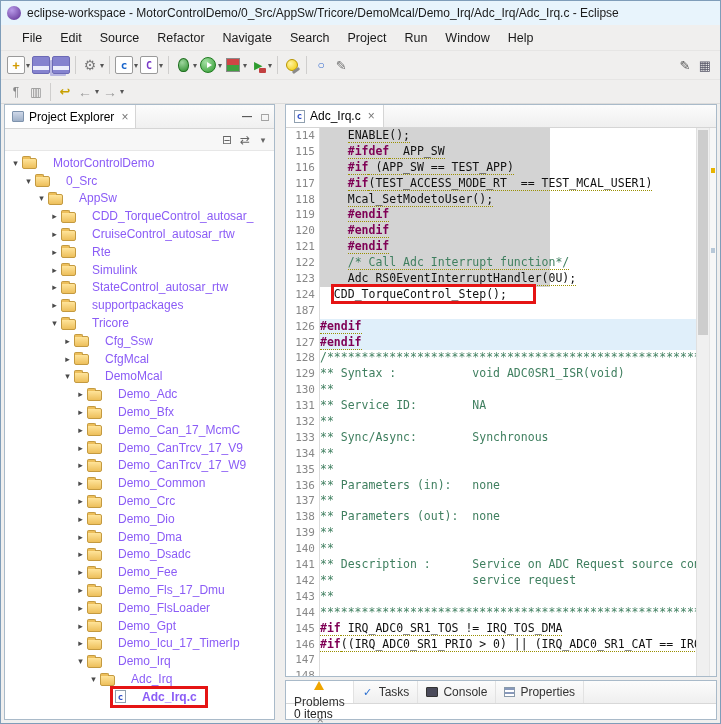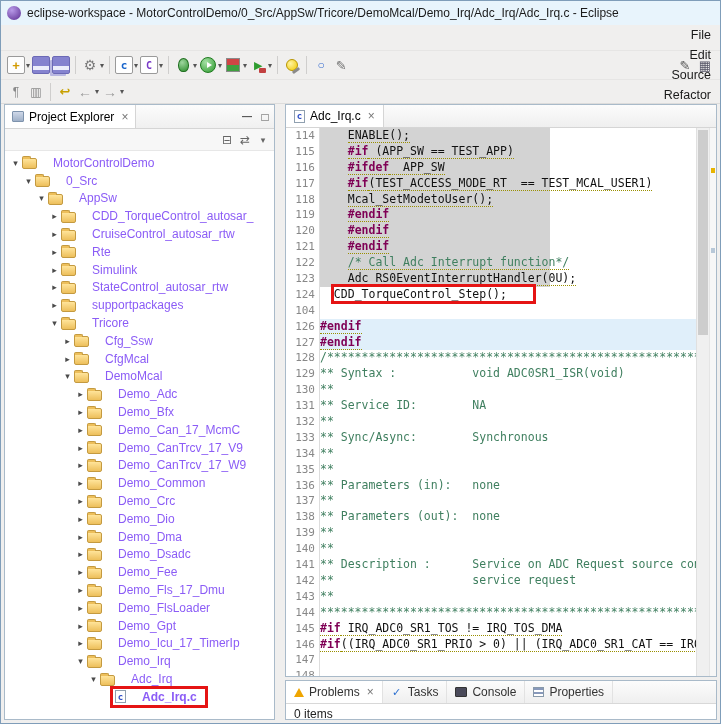--- a/index.html
+++ b/index.html
@@ -5,21 +5,21 @@
   * { box-sizing: border-box; }
   body { margin:0; background:#d6d6d6; font-family:"Liberation Sans","DejaVu Sans",sans-serif; }
   .window { position:relative; width:721px; height:724px; background:#f0efee; border:1px solid #7f9db9; overflow:hidden; }
 
   
   .titlebar { height:24px; display:flex; align-items:center; gap:6px; padding:0 6px; background:#e8f4fc; font-size:12px; color:#1a1a1a; }
   .app-icon { width:14px; height:14px; border-radius:50%; background:radial-gradient(circle at 35% 30%, #b89ae8, #5b2d91); flex:none; }
   .title-text { white-space:nowrap; overflow:hidden; }
 
   
-  .menubar { height:25px; display:flex; align-items:flex-end; padding-left:12px; font-size:12.5px; background:#f0efee;flex-direction:column; }
+  .menubar { height:25px; display:flex; align-items:center; padding-left:12px; font-size:12.5px; background:#f0efee; }
   .menu-item { padding:3px 9px; color:#1a1a1a; }
 
   
   .toolbar { display:flex; align-items:center; padding:2px 5px; background:#f0efee; border-top:1px solid #e6e5e4; }
   .tb1 { height:29px; }
   .tb2 { height:25px; border-bottom:1px solid #dddcdb; }
   .sep { width:1px; height:18px; background:#cfcecd; margin:0 4px; flex:none; }
   .tbtn { display:flex; align-items:center; padding:1px; flex:none; }
   .ddarrow { font-size:8px; color:#555; margin-left:1px; }
   .rightgroup { margin-left:auto; display:flex; }
@@ -99,21 +99,21 @@
   .vscroll { width:13px; background:#f0f0f0; border-left:1px solid #e0e0e0; position:relative; flex:none; }
   .thumb { position:absolute; top:2px; left:1px; right:1px; height:205px; background:#cdcdcd; }
   .ruler { width:7px; background:#f7f7f7; border-left:1px solid #e5e5e5; position:relative; flex:none; }
   .ruler i { position:absolute; left:1px; width:4px; height:5px; display:block; }
   .ruler .m1 { top:40px; background:#e8b400; }
   .ruler .m2 { top:120px; background:#b8c8d8; }
 
   .bottom { margin-top:3px; flex:1; border:1px solid #a9bac9; background:#fff; display:flex; flex-direction:column; min-height:0; }
   .bt-tabbar { height:23px; display:flex; background:linear-gradient(#fcfcfc,#efefef); border-bottom:1px solid #d8d8d8; font-size:12px; flex:none; }
   .bt-tab { display:flex; align-items:center; gap:5px; padding:0 8px; border-right:1px solid #e2e2e2; color:#333; }
-  .bt-tab.active { background:#fff; }
+  .bt-tab.active { background:#fff;flex-direction:column; }
   .bt-content { flex:1; font-size:12px; padding:3px 8px; color:#222; }
   .ic-problems { width:0; height:0; border-left:5px solid transparent; border-right:5px solid transparent; border-bottom:9px solid #efa500; display:inline-block; }
   .ic-tasks { display:inline-flex; width:12px; height:12px; align-items:center; justify-content:center; }
   .ic-tasks::before { content:"✓"; color:#2a6fd0; font-weight:bold; font-size:11px; }
   .ic-console { width:12px; height:10px; background:#4a4a5a; border:1px solid #333; border-radius:1px; display:inline-block; }
   .ic-properties { width:11px; height:10px; background:repeating-linear-gradient(180deg,#8899bb 0 2px,#fff 2px 4px); border:1px solid #8899aa; display:inline-block; }
 </style>
 </head>
 <body>
 
@@ -410,21 +410,21 @@
               <div class="gn">115</div>
               <div class="gn">116</div>
               <div class="gn">117</div>
               <div class="gn">118</div>
               <div class="gn">119</div>
               <div class="gn">120</div>
               <div class="gn">121</div>
               <div class="gn">122</div>
               <div class="gn">123</div>
               <div class="gn">124</div>
-              <div class="gn">104</div>
+              <div class="gn">187</div>
               <div class="gn">126</div>
               <div class="gn">127</div>
               <div class="gn">128</div>
               <div class="gn">129</div>
               <div class="gn">130</div>
               <div class="gn">131</div>
               <div class="gn">132</div>
               <div class="gn">133</div>
               <div class="gn">134</div>
               <div class="gn">135</div>
@@ -437,22 +437,22 @@
               <div class="gn">142</div>
               <div class="gn">143</div>
               <div class="gn">144</div>
               <div class="gn">145</div>
               <div class="gn">146</div>
               <div class="gn">147</div>
               <div class="gn">148</div>
             </div>
           <div class="code" id="code">
               <div class="cl bg-g"><span>    </span><span class="id u">ENABLE();</span></div>
+              <div class="cl bg-g"><span>    </span><span class="pp u">#ifdef</span><span class="id u">  APP_SW</span></div>
               <div class="cl bg-g"><span>    </span><span class="pp u">#if</span><span class="id u"> (APP_SW == TEST_APP)</span></div>
-              <div class="cl bg-g"><span>    </span><span class="pp u">#ifdef</span><span class="id u">  APP_SW</span></div>
               <div class="cl bg-g"><span>    </span><span class="pp u">#if</span><span class="id u">(TEST_ACCESS_MODE_RT  == TEST_MCAL_USER1)</span></div>
               <div class="cl bg-g"><span>    </span><span class="id u">Mcal_SetModetoUser();</span></div>
               <div class="cl bg-g"><span>    </span><span class="pp u">#endif</span></div>
               <div class="cl bg-g"><span>    </span><span class="pp u">#endif</span></div>
               <div class="cl bg-g"><span>    </span><span class="pp u">#endif</span></div>
               <div class="cl bg-g"><span>    </span><span class="cmt u">/* Call Adc Interrupt function*/</span></div>
               <div class="cl bg-g"><span>    </span><span class="id u">Adc_RS0EventInterruptHandler(0U);</span></div>
               <div class="cl"><span>  </span><span class="redbox"><span class="id u">CDD_TorqueControl_Step();</span></span></div>
               <div class="cl"></div>
               <div class="cl bg-b"><span class="pp u">#endif</span></div>

